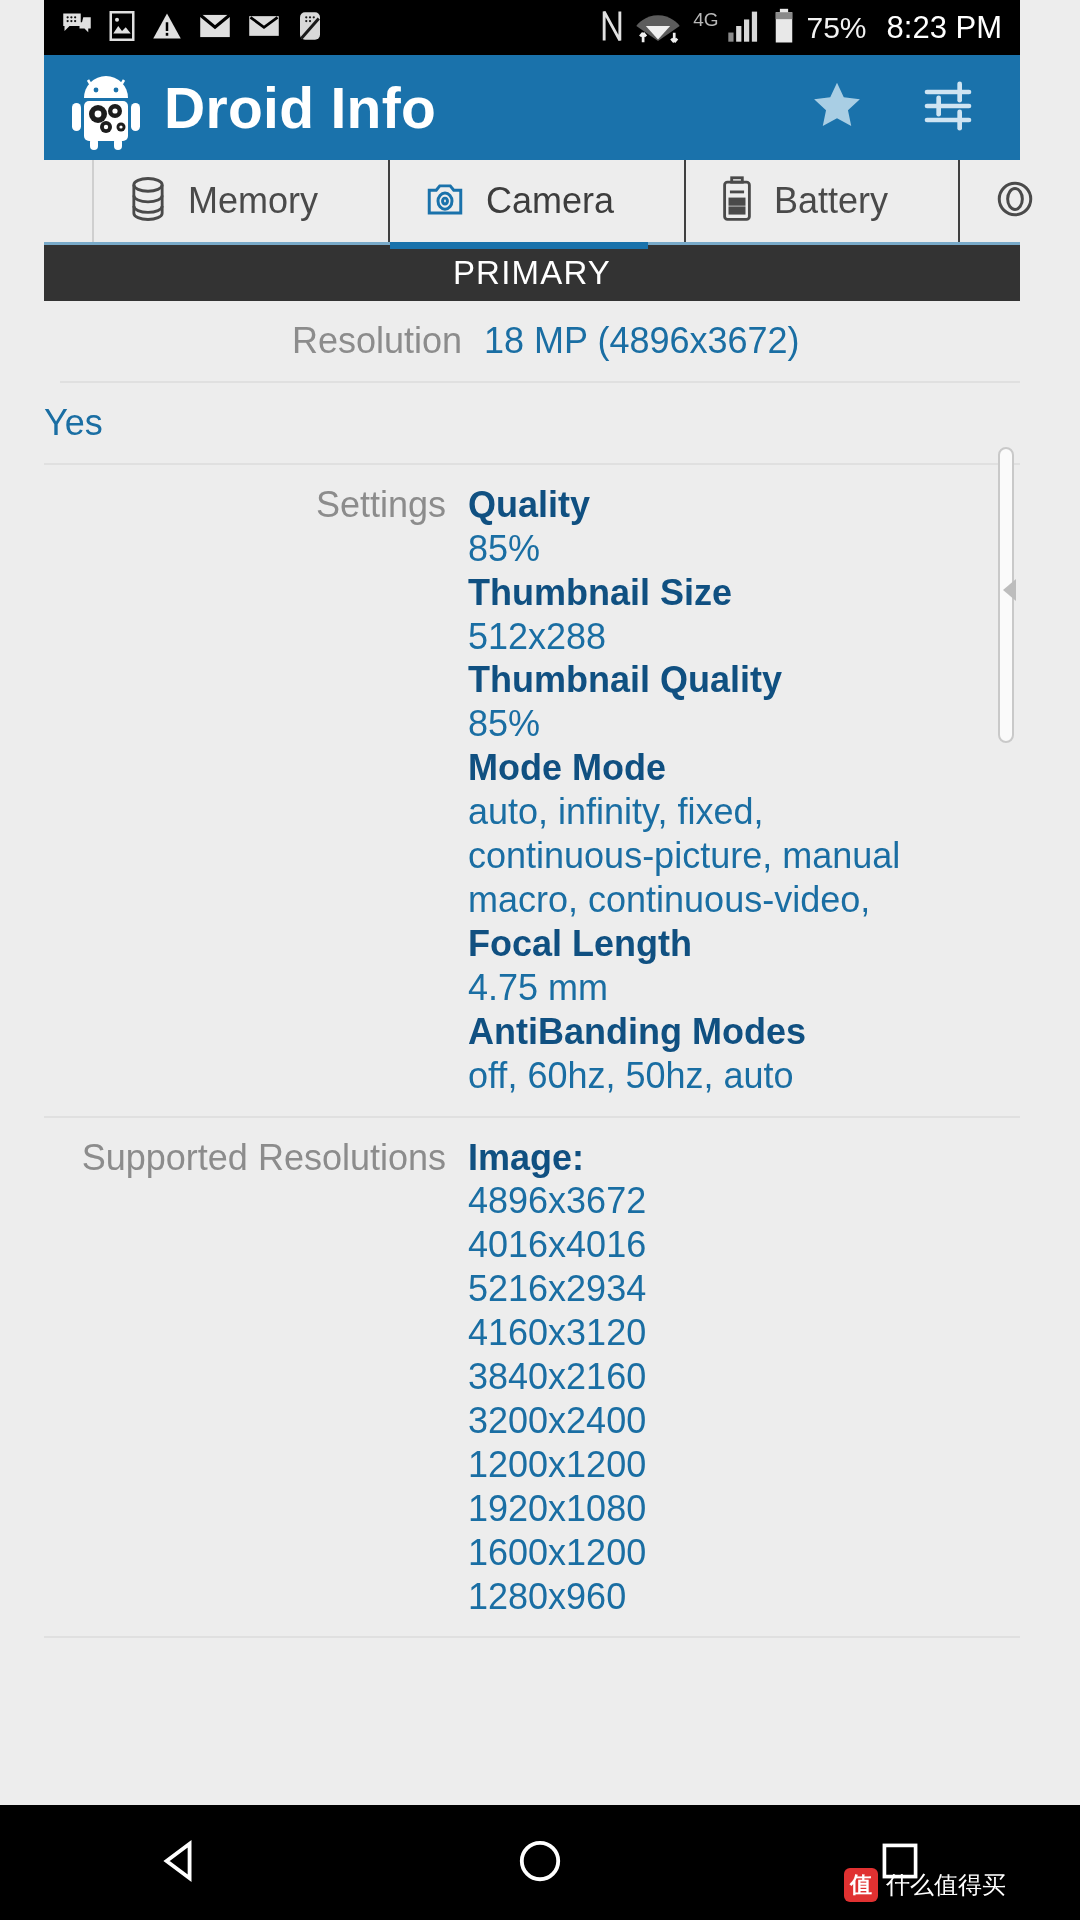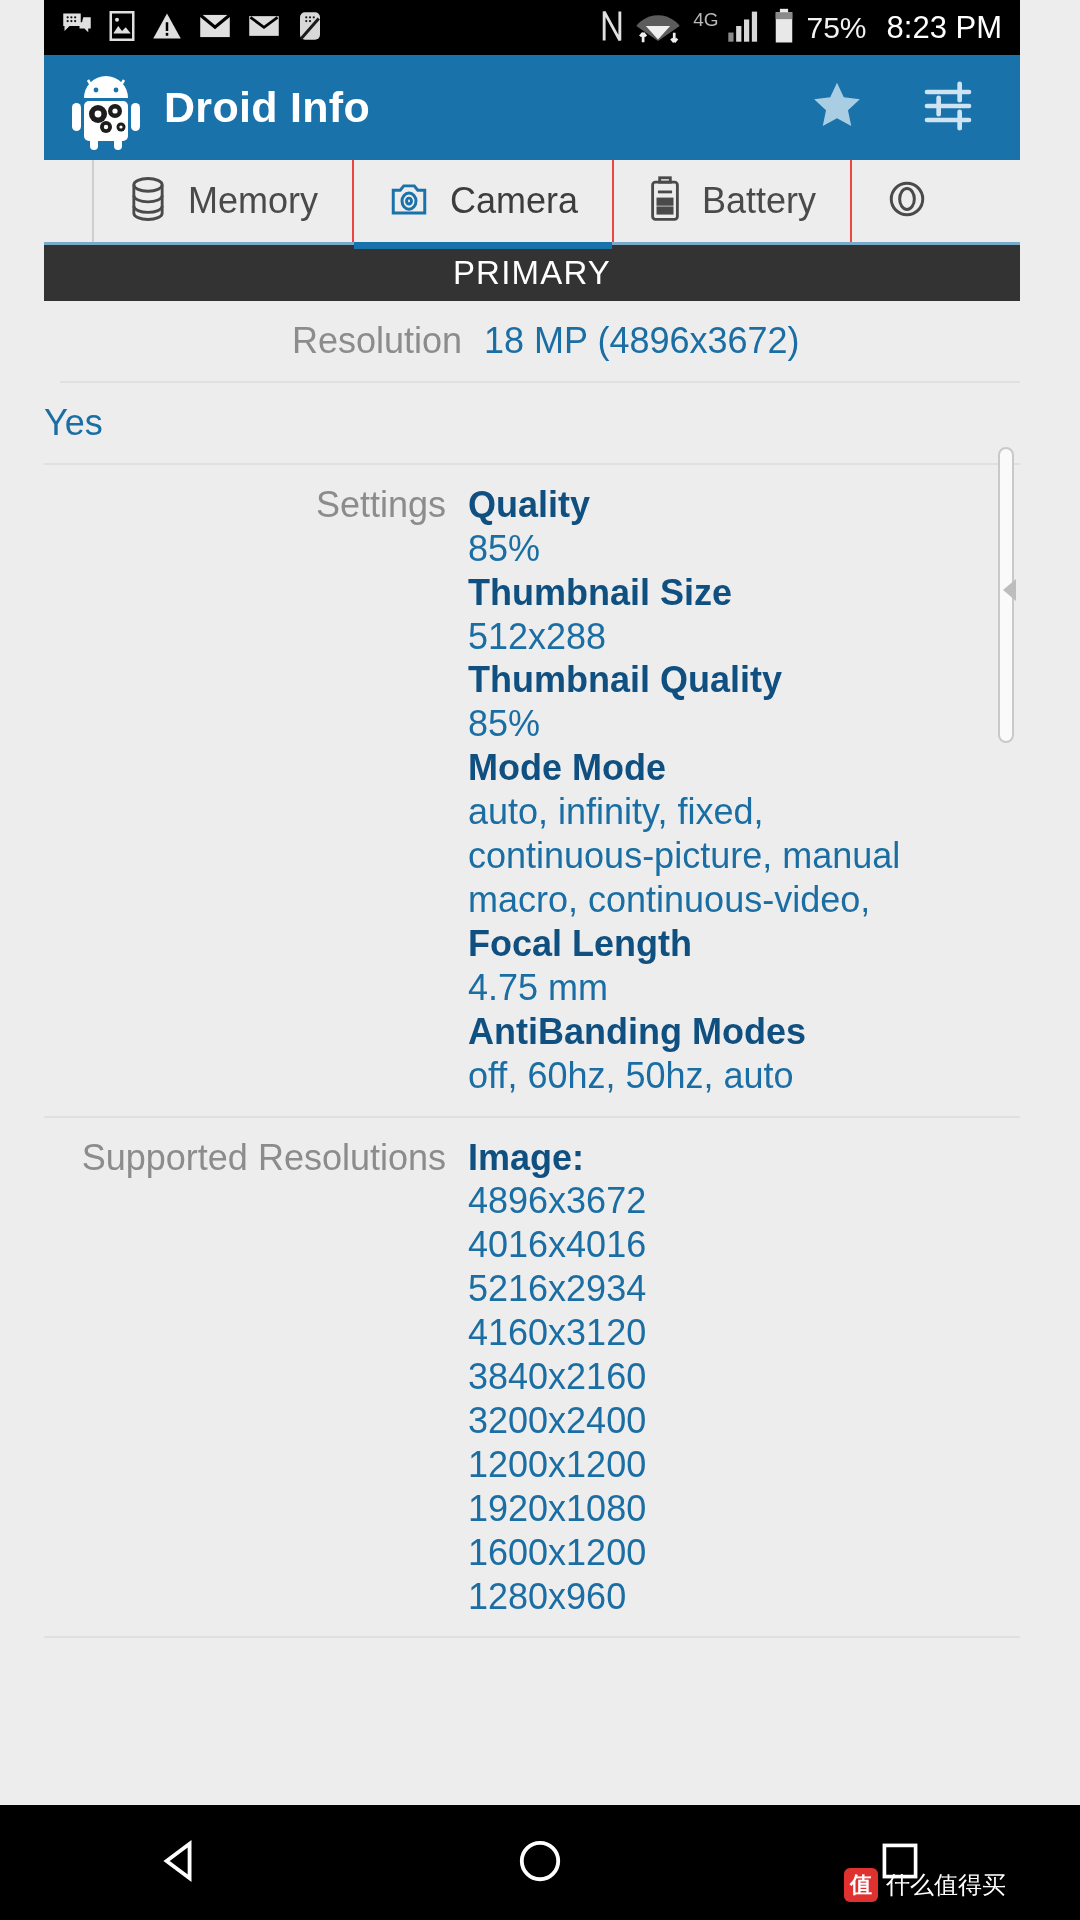--- a/index.html
+++ b/index.html
@@ -23,34 +23,35 @@
   .sb-time { font-size:31px; font-weight:400; color:#fff; margin-left:8px; }
   .sb-4g { font-size:19px; color:#b8b8b8; position:relative; top:-8px; margin-right:-4px;}
 
   
   .appbar {
     height:105px; background:#1a72ab;
     display:flex; align-items:center; padding:0 26px;
   }
   .app-logo { width:72px; height:76px; flex:none; margin-right:22px; }
   .app-title {
-    color:#fff; font-size:43px; font-weight:bold; letter-spacing:0.3px;
+    color:#fff; font-size:57px; font-weight:bold; letter-spacing:0.3px;
   }
   .appbar-actions { margin-left:auto; display:flex; align-items:center; gap:54px; padding-right:18px; }
 
   
   .tabs {
     height:82px; background:#ededed;
     display:flex; align-items:stretch; position:relative;text-align:center;
   }
   .tab {
     display:flex; align-items:center; gap:20px;
     padding:0 34px;
-    border-left:2px solid #ef4444;
+    border-left:2px solid #404040;
     position:relative;
+    margin-left:36px;
   }
   .tab:first-child { border-left:2px solid #cfcfcf; margin-left:48px; }
   .tab-label { font-size:36px; color:#4a4a4a; white-space:nowrap; }
   .tab.active .tab-label { color:#3d3d3d; }
   .tab-underline {
     position:absolute; left:0; right:0; bottom:-7px; height:7px; background:#1a72ab;
   }
   .tabs-divider {
     height:3px; background:#1a72ab; opacity:0.55;
   }

